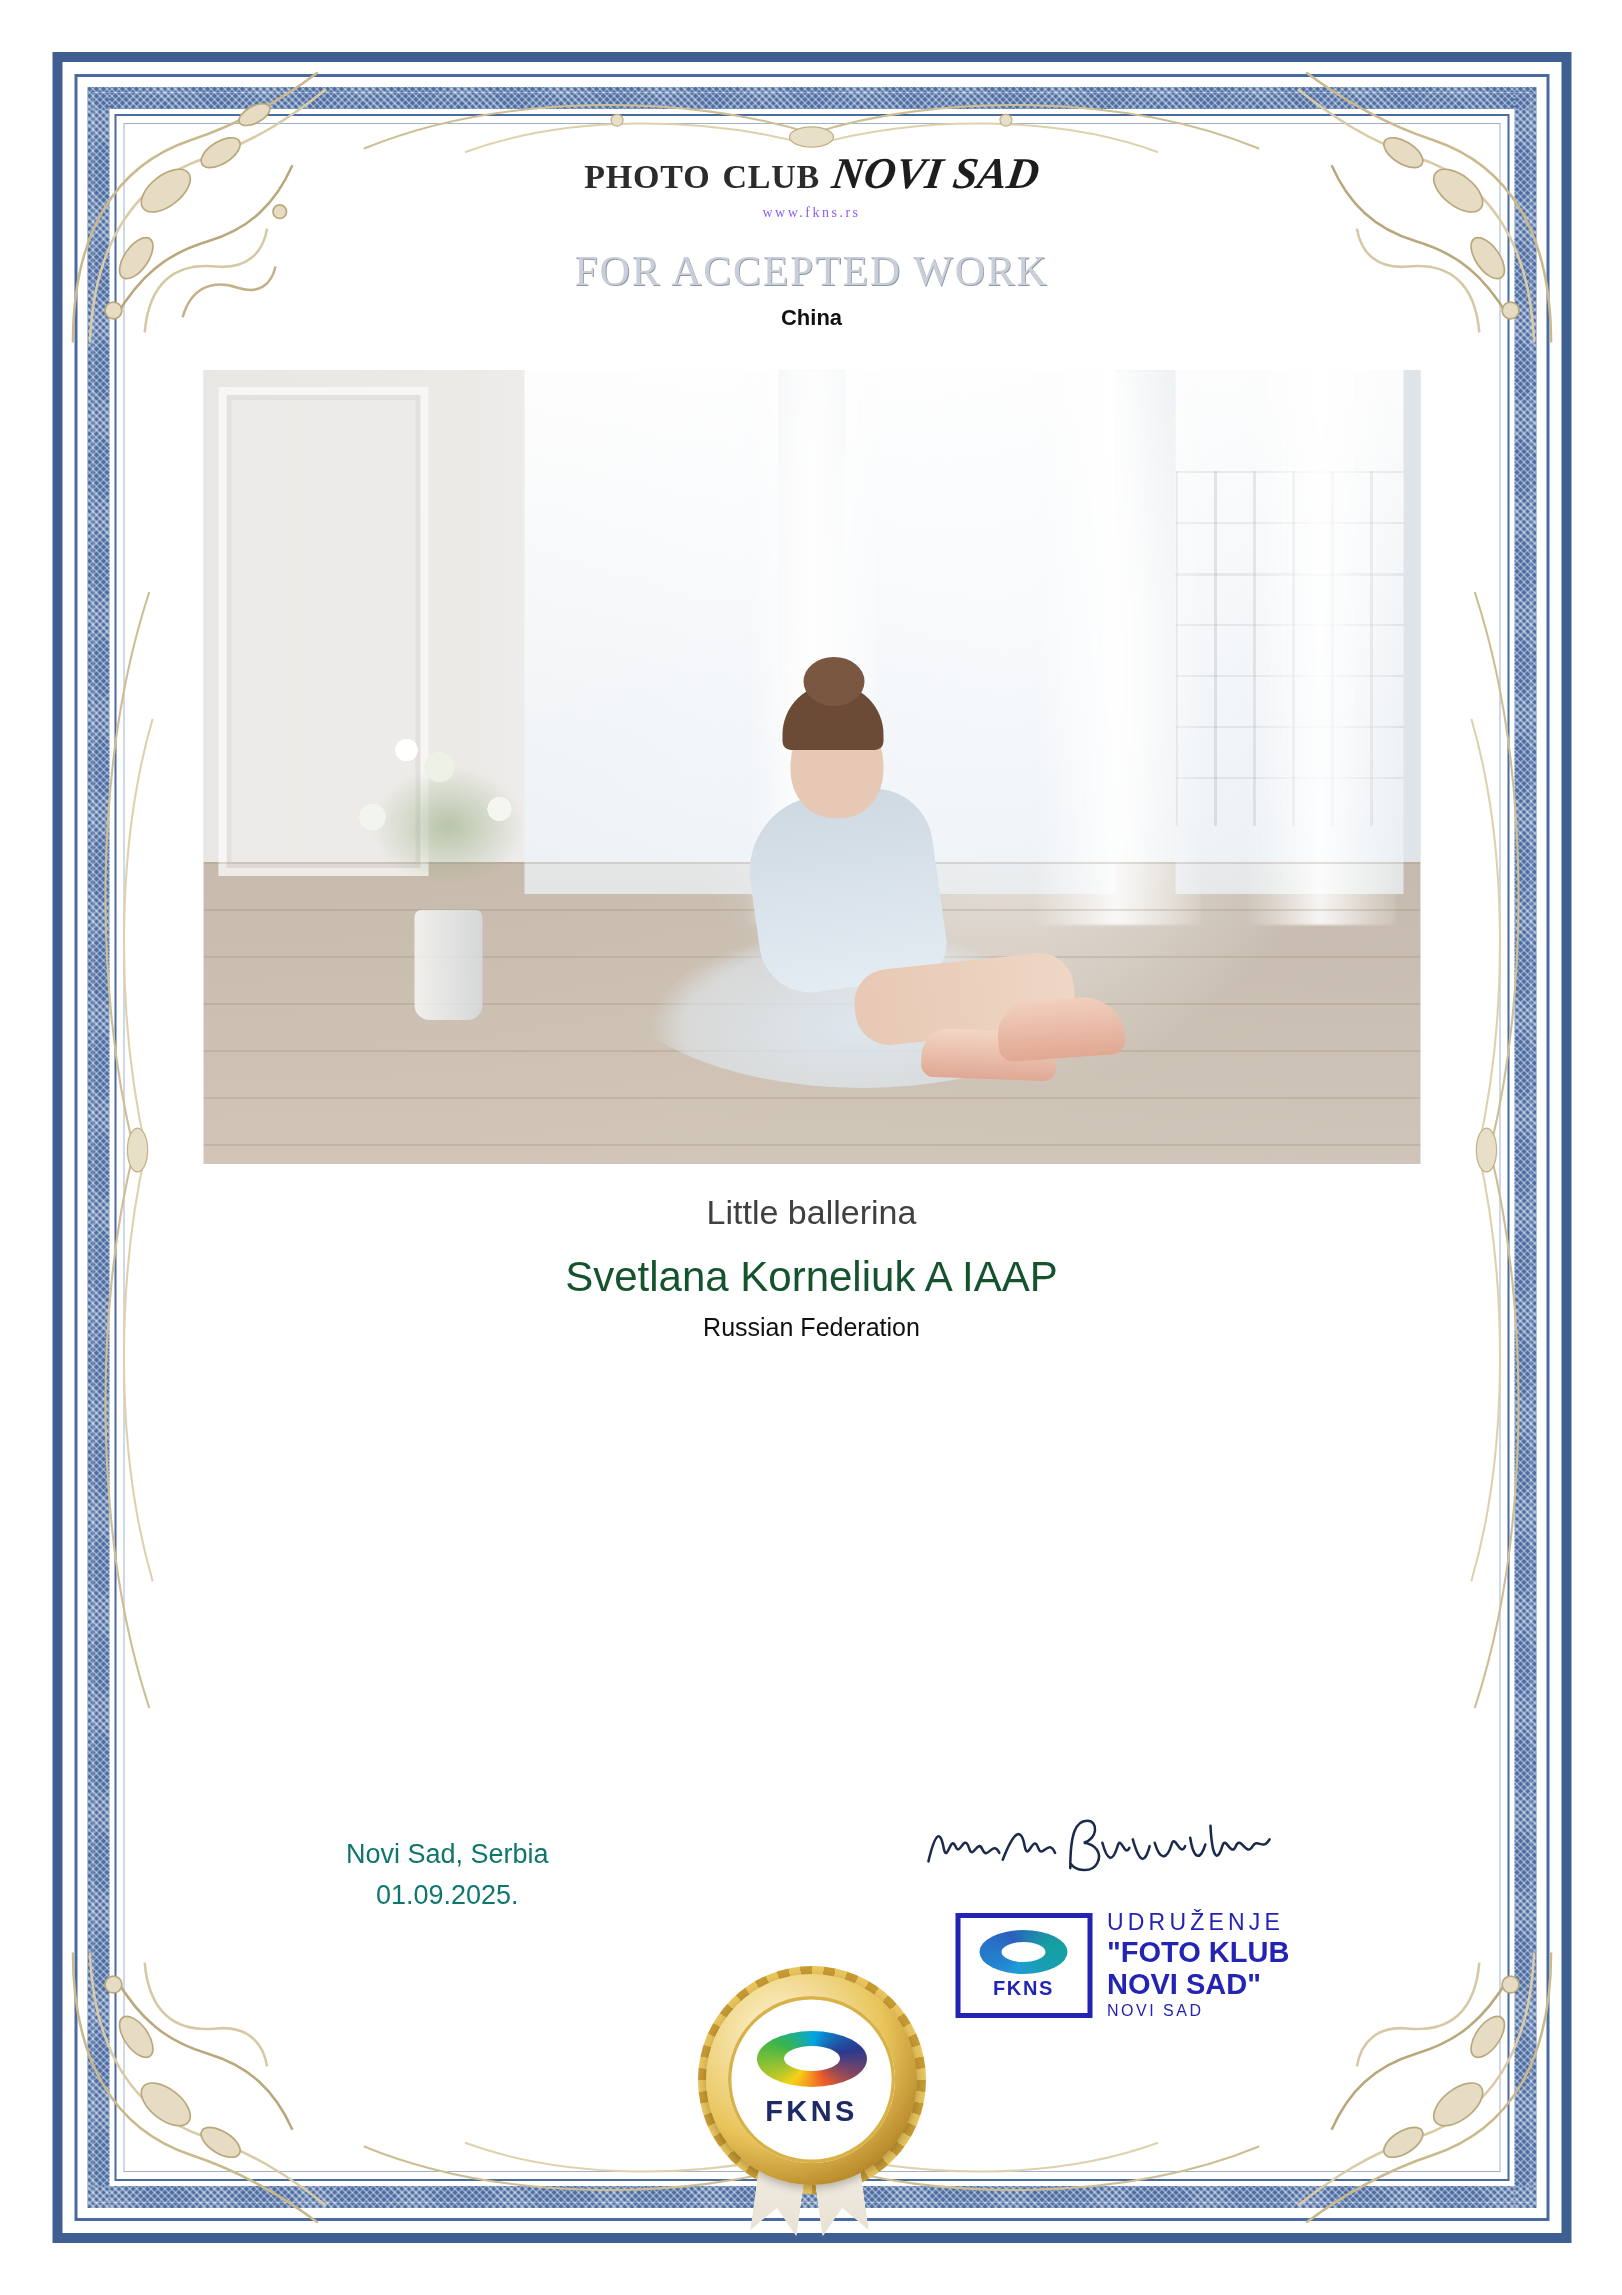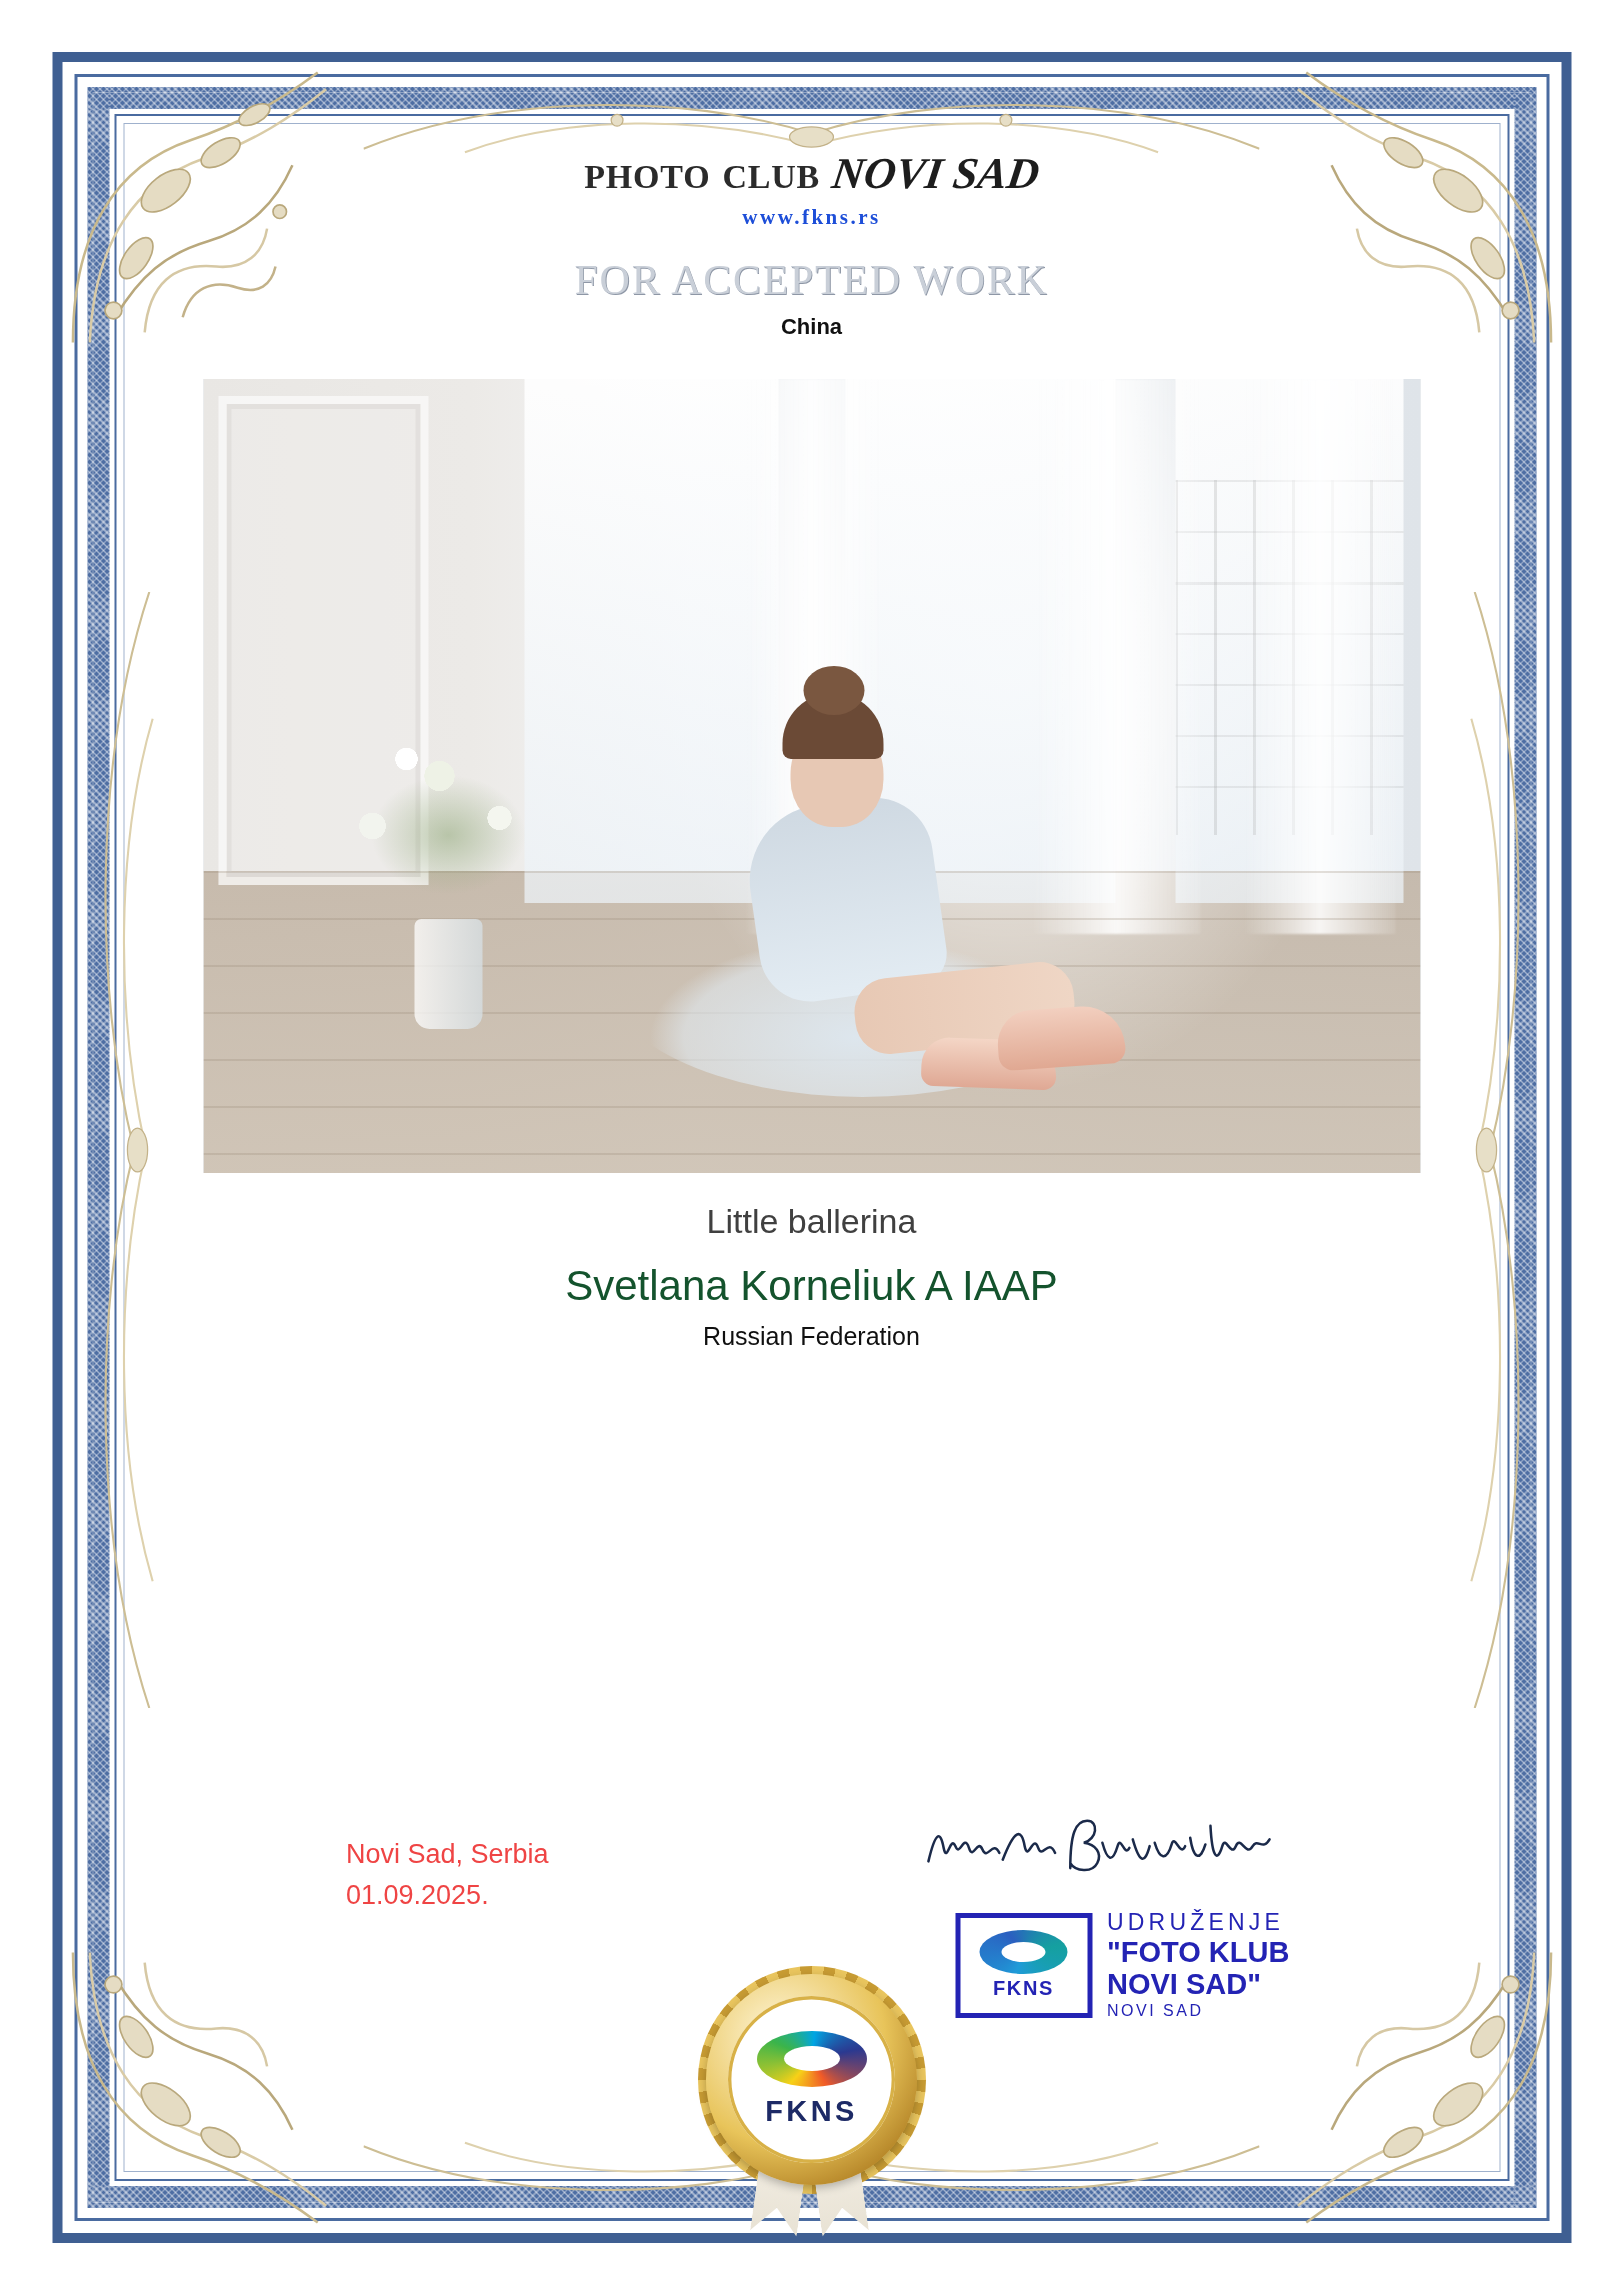--- a/index.html
+++ b/index.html
@@ -150,24 +150,23 @@
     font-style: italic;
     font-weight: bold;
     font-size: 44px;
     color: #1d1d1d;
     letter-spacing: 0px;
     transform: skewX(-8deg);
   }
   .club-url {
     margin-top: 8.5px;
     font-family: "Liberation Serif", serif;
-    font-size: 21px;
+    font-size: 14px;
     letter-spacing: 2.5px;
-    color: #1d4ed8;
-    font-weight: bold;
+    color: #8b5cf6;
   }
 
   .cert-title {
     margin-top: 39px;
     font-family: "Liberation Serif", serif;
     font-weight: bold;
     font-size: 88px;
     letter-spacing: 1.7px;
     color: #2c4a7c;
     text-shadow: 1.7px 1.7px 0 #c9d4e6, -0.8px -0.8px 0 #e8eef6;
@@ -359,23 +358,23 @@
     position: absolute;
     left: 169px;
     right: 169px;
     top: 1809px;
     height: 355px;
   }
   .place-date {
     position: absolute;
     left: 177px;
     top: 25px;
-    text-align: left;
+    text-align: center;
     font-size: 27px;
-    color: #ef4444;
+    color: #0f766e;
     line-height: 1.5;
   }
   .signature {
     position: absolute;
     right: 161px;
     top: 0px;
     width: 389px;
     text-align: center;
   }
   .signature svg { display: block; margin: 0 auto; }

